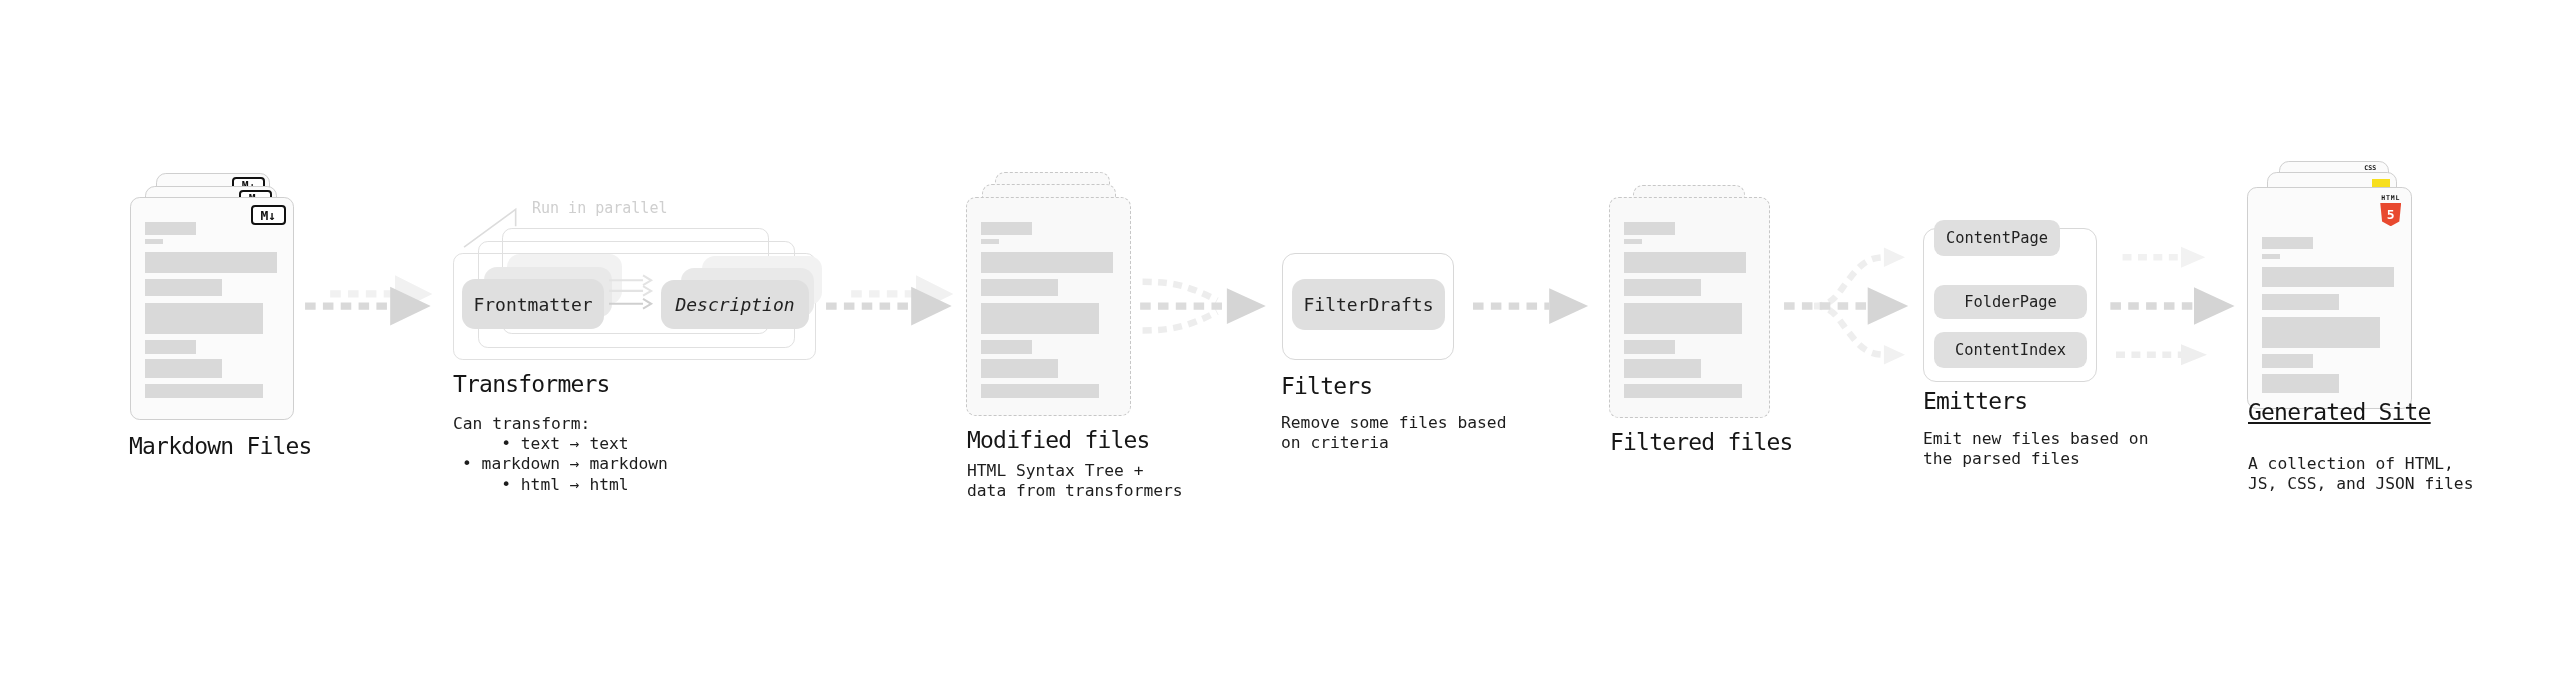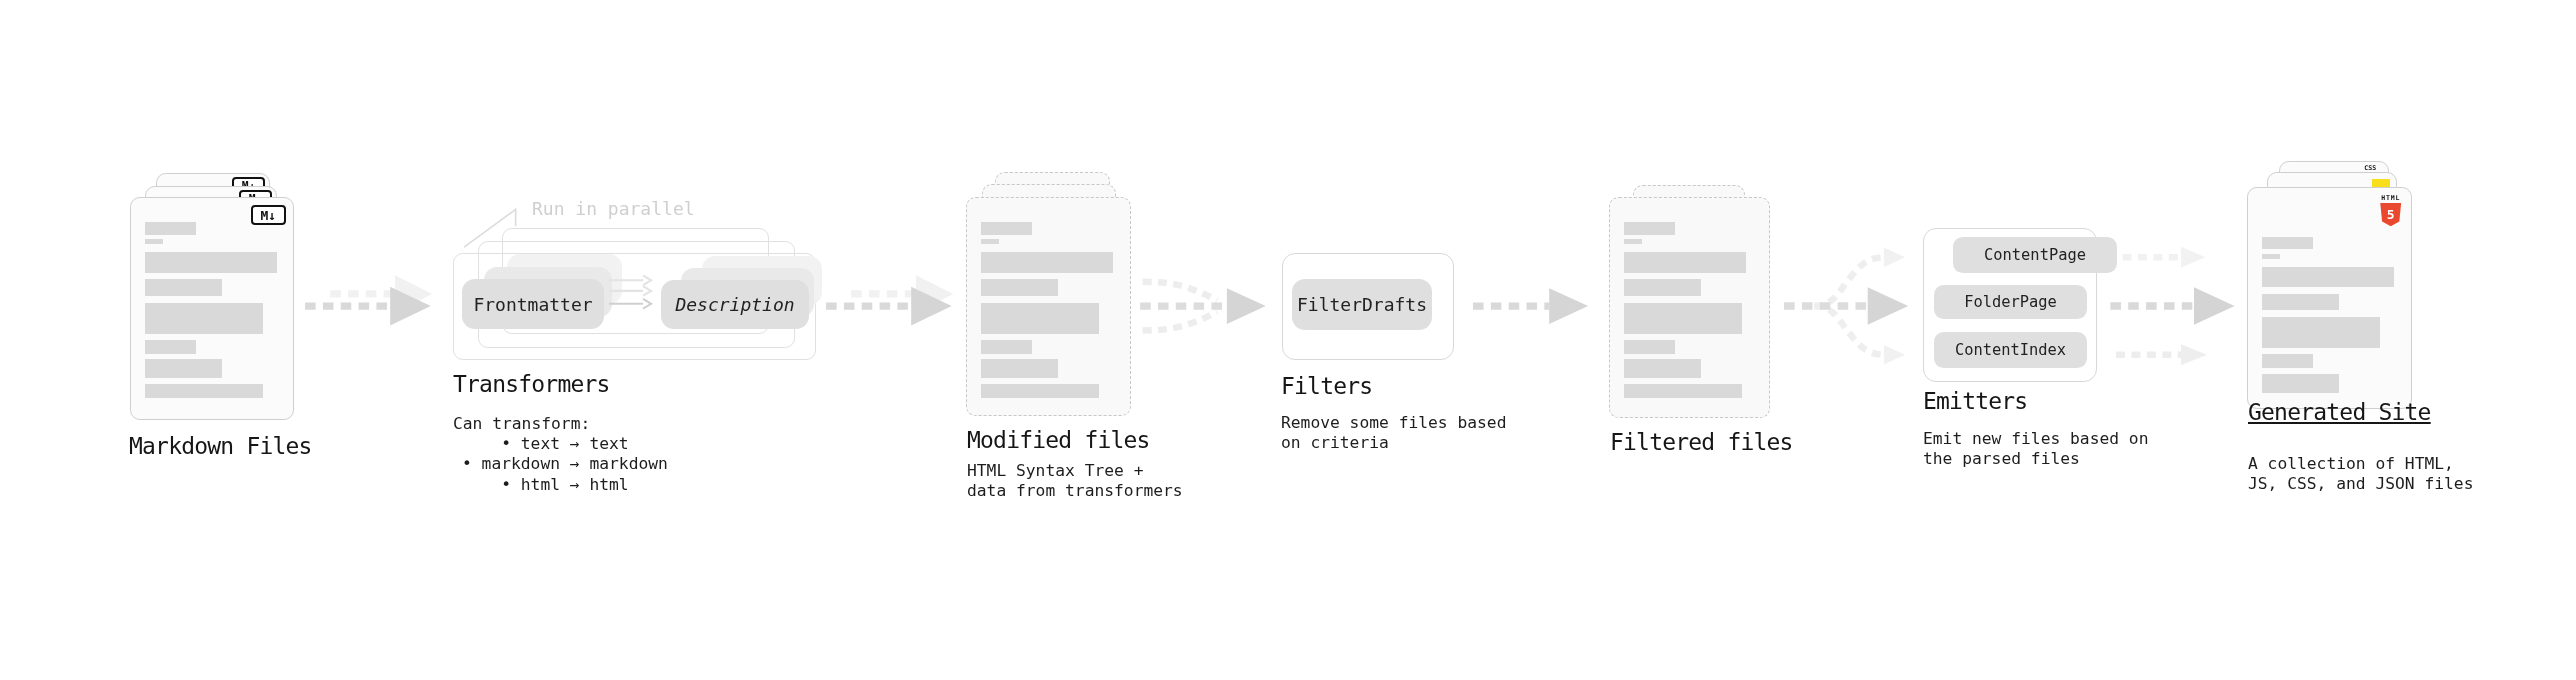--- a/index.html
+++ b/index.html
@@ -32,21 +32,21 @@
   
   .pill{position:absolute;background:#dfdfdf;border-radius:13px;display:flex;align-items:center;justify-content:center;
         font-size:18px;color:#222;box-sizing:border-box;}
   .pill.ghost1{background:#e9e9e9;}
   .pill.ghost2{background:#f2f2f2;}
   .pill.emit{border-radius:9.8px;font-size:15.4px;}
   
   .title{position:absolute;font-size:23px;line-height:24.4px;font-weight:500;letter-spacing:-0.8px;color:#161616;white-space:nowrap;}
   .sub{position:absolute;font-size:16.3px;line-height:19.5px;color:#1d1d1d;white-space:pre-line;}
   .bullets div{font-size:16.3px;line-height:20.3px;color:#1d1d1d;white-space:nowrap;text-align:center;}
-  .annotation{position:absolute;font-size:18px;line-height:19.5px;color:#cfcfcf;white-space:nowrap;}
+  .annotation{position:absolute;font-size:15px;line-height:19.5px;color:#cfcfcf;white-space:nowrap;}
   
   .js-badge{position:absolute;background:#f7df1e;width:18px;height:9px;right:6.5px;top:5.7px;}
   .css-badge{position:absolute;right:5.7px;top:3.3px;width:18px;text-align:left;}
   .css-badge .w{font-size:6.5px;font-weight:bold;color:#111;line-height:6.5px;letter-spacing:0;}
   .css-badge .u{height:2.4px;background:#2f6df6;margin-top:0.8px;}
   .html5{position:absolute;right:8.1px;top:6.5px;width:24.4px;text-align:center;}
   .html5 .w{font-size:6.5px;font-weight:bold;color:#111;line-height:7.3px;letter-spacing:0.8px;}
   .html5 .shield{width:21px;height:23.6px;margin:0.8px auto 0;background:#e8492f;
                  clip-path:polygon(0 0,100% 0,91% 80%,50% 100%,9% 80%);
                  display:flex;align-items:center;justify-content:center;}
@@ -160,21 +160,21 @@
 
   <svg class="abs" style="left:1136px;top:268px;" width="142" height="77" viewBox="0 0 175 95">
     <path d="M8,17 C40,17 62,20 100,40" fill="none" stroke="#ededed" stroke-width="8" stroke-dasharray="11 8"></path>
     <path d="M8,77 C40,77 62,74 100,54" fill="none" stroke="#ededed" stroke-width="8" stroke-dasharray="11 8"></path>
     <line x1="5" y1="47" x2="112" y2="47" stroke="#dcdcdc" stroke-width="9" stroke-dasharray="13 9"></line>
     <path d="M112 25 L160 47 L112 69 Z" fill="#d5d5d5"></path>
   </svg>
 
   <div>
     <div class="cbox" style="left:1282px;top:253px;width:172px;height:107px;"></div>
-    <div class="pill" style="left:1292px;top:279px;width:140px;height:51px;">FilterDrafts</div>
+    <div class="pill" style="left:1292px;top:279px;width:153px;height:51px;">FilterDrafts</div>
     <div class="title" style="left:1281px;top:374px;">Filters</div>
     <div class="sub" style="left:1281px;top:413px;">Remove some files based
 on criteria</div>
   </div>
 
   <svg class="abs" style="left:1468px;top:268px;" width="130" height="77" viewBox="0 0 160 95">
     <line x1="6" y1="47" x2="100" y2="47" stroke="#d9d9d9" stroke-width="9" stroke-dasharray="13 9"></line>
     <path d="M100 25 L148 47 L100 69 Z" fill="#d5d5d5"></path>
   </svg>
 
@@ -199,21 +199,21 @@
     <path d="M42,85 C66,85 72,68 85,52 C96,38 106,25 128,25" fill="none" stroke="#eeeeee" stroke-width="8" stroke-dasharray="11 8"></path>
     <path d="M128 13 L154 25 L128 37 Z" fill="#f1f1f1"></path>
     <path d="M42,85 C66,85 72,102 85,118 C96,132 106,145 128,145" fill="none" stroke="#eeeeee" stroke-width="8" stroke-dasharray="11 8"></path>
     <path d="M128 133 L154 145 L128 157 Z" fill="#f1f1f1"></path>
     <line x1="5" y1="85" x2="108" y2="85" stroke="#dcdcdc" stroke-width="9" stroke-dasharray="13 9"></line>
     <path d="M108 62 L158 85 L108 108 Z" fill="#d5d5d5"></path>
   </svg>
 
   <div>
     <div class="cbox" style="left:1923px;top:228px;width:174px;height:154px;"></div>
-    <div class="pill emit" style="left:1934px;top:237px;width:164px;height:36px;margin-left:19px;">ContentPage</div>
+    <div class="pill emit" style="left:1934px;top:220px;width:126px;height:36px;">ContentPage</div>
     <div class="pill emit" style="left:1934px;top:285px;width:153px;height:34px;">FolderPage</div>
     <div class="pill emit" style="left:1934px;top:332px;width:153px;height:36px;">ContentIndex</div>
     <div class="title" style="left:1923px;top:389px;">Emitters</div>
     <div class="sub" style="left:1923px;top:429px;">Emit new files based on
 the parsed files</div>
   </div>
 
   <svg class="abs" style="left:2106px;top:237px;" width="137" height="138" viewBox="0 0 168 170">
     <line x1="20" y1="25" x2="92" y2="25" stroke="#f1f1f1" stroke-width="8" stroke-dasharray="11 8"></line>
     <path d="M92 12 L122 25 L92 38 Z" fill="#f2f2f2"></path>

